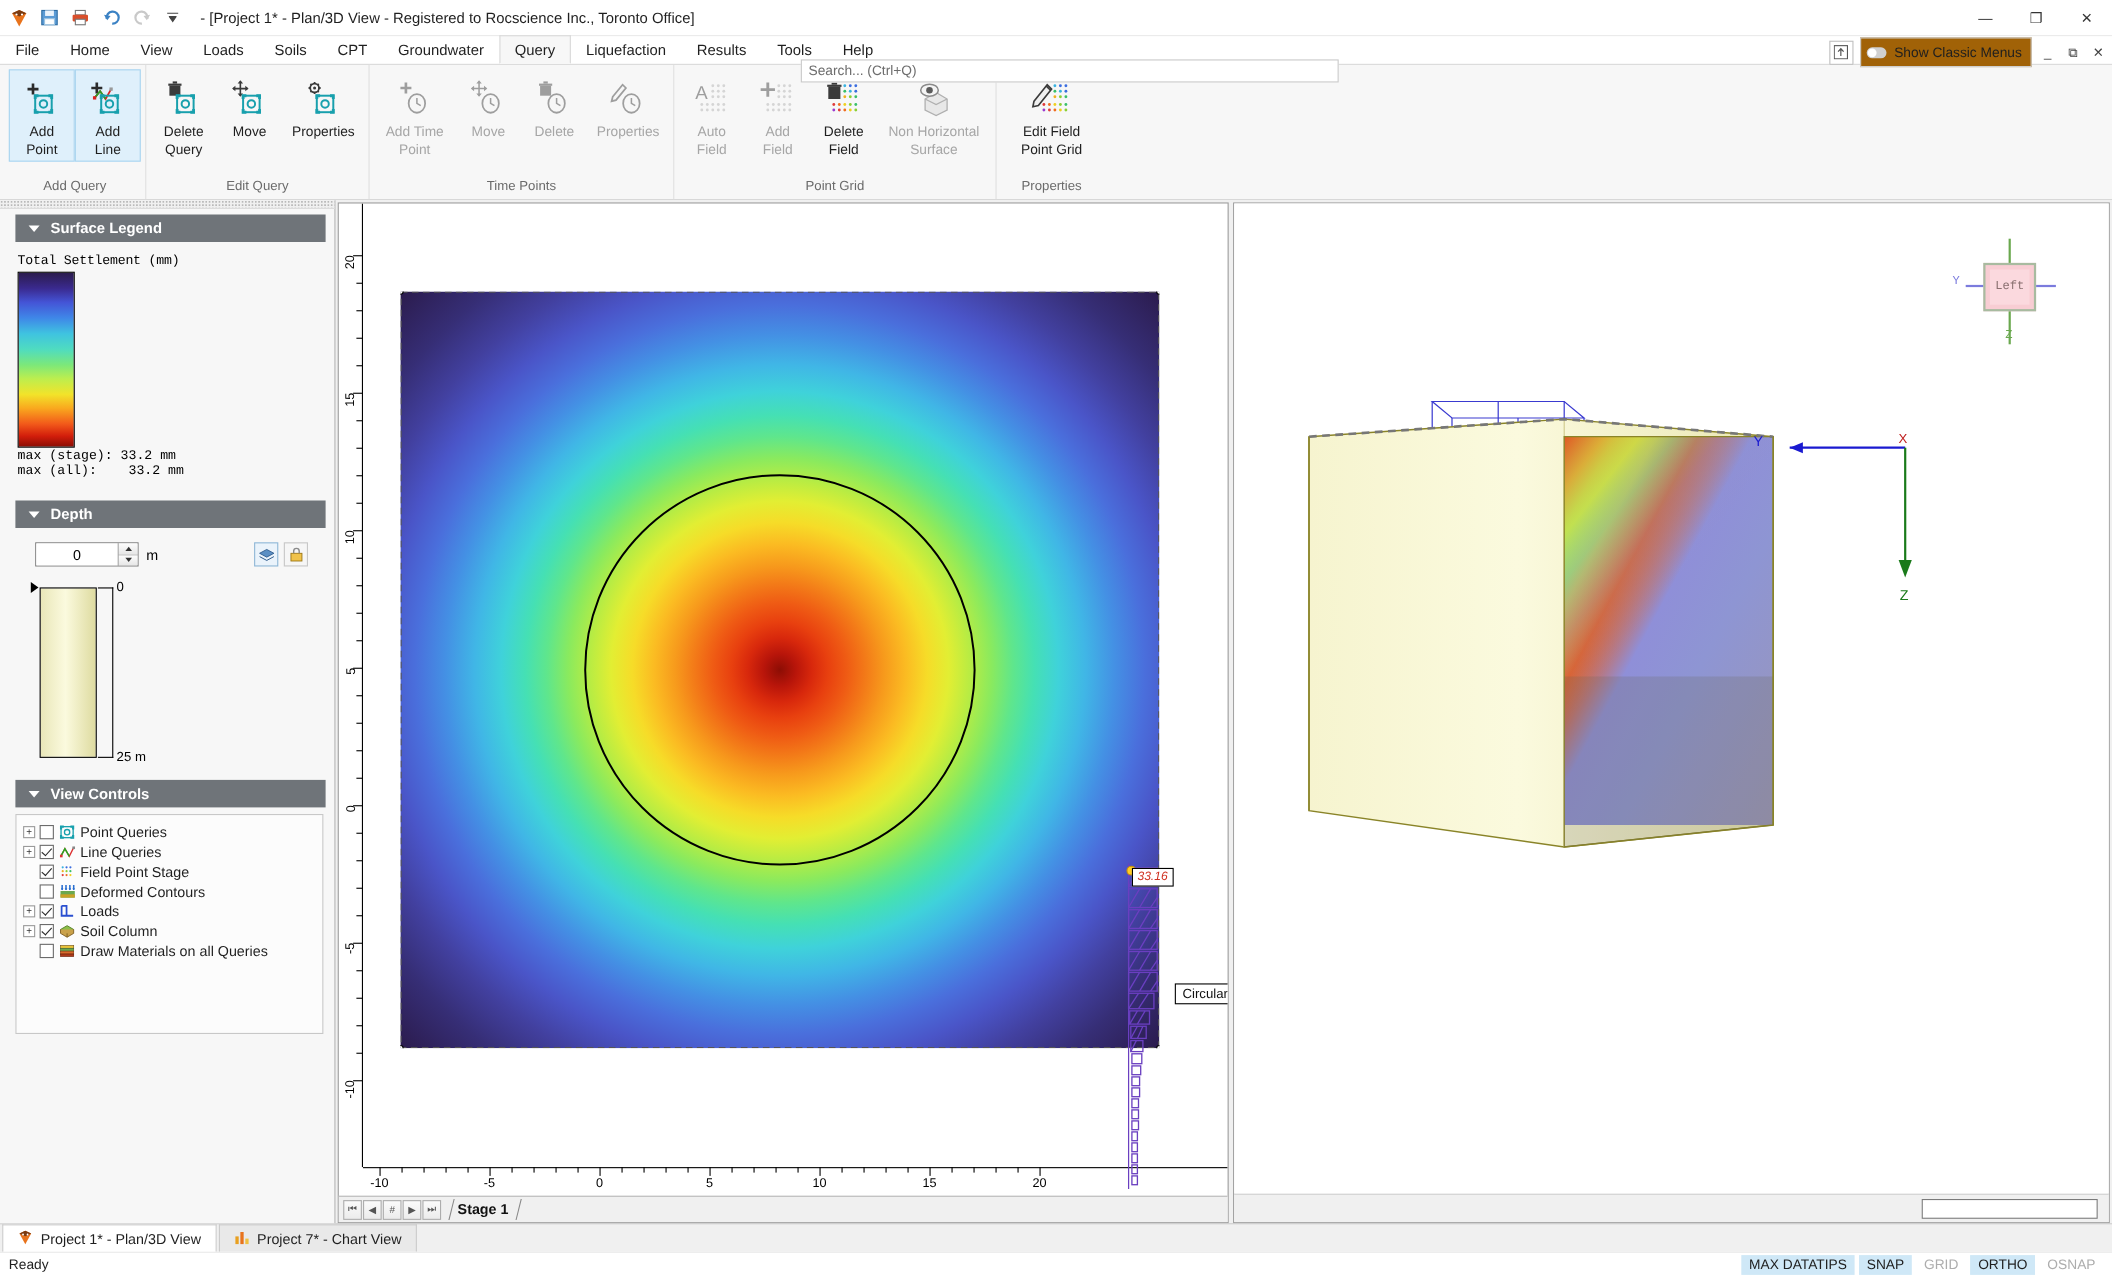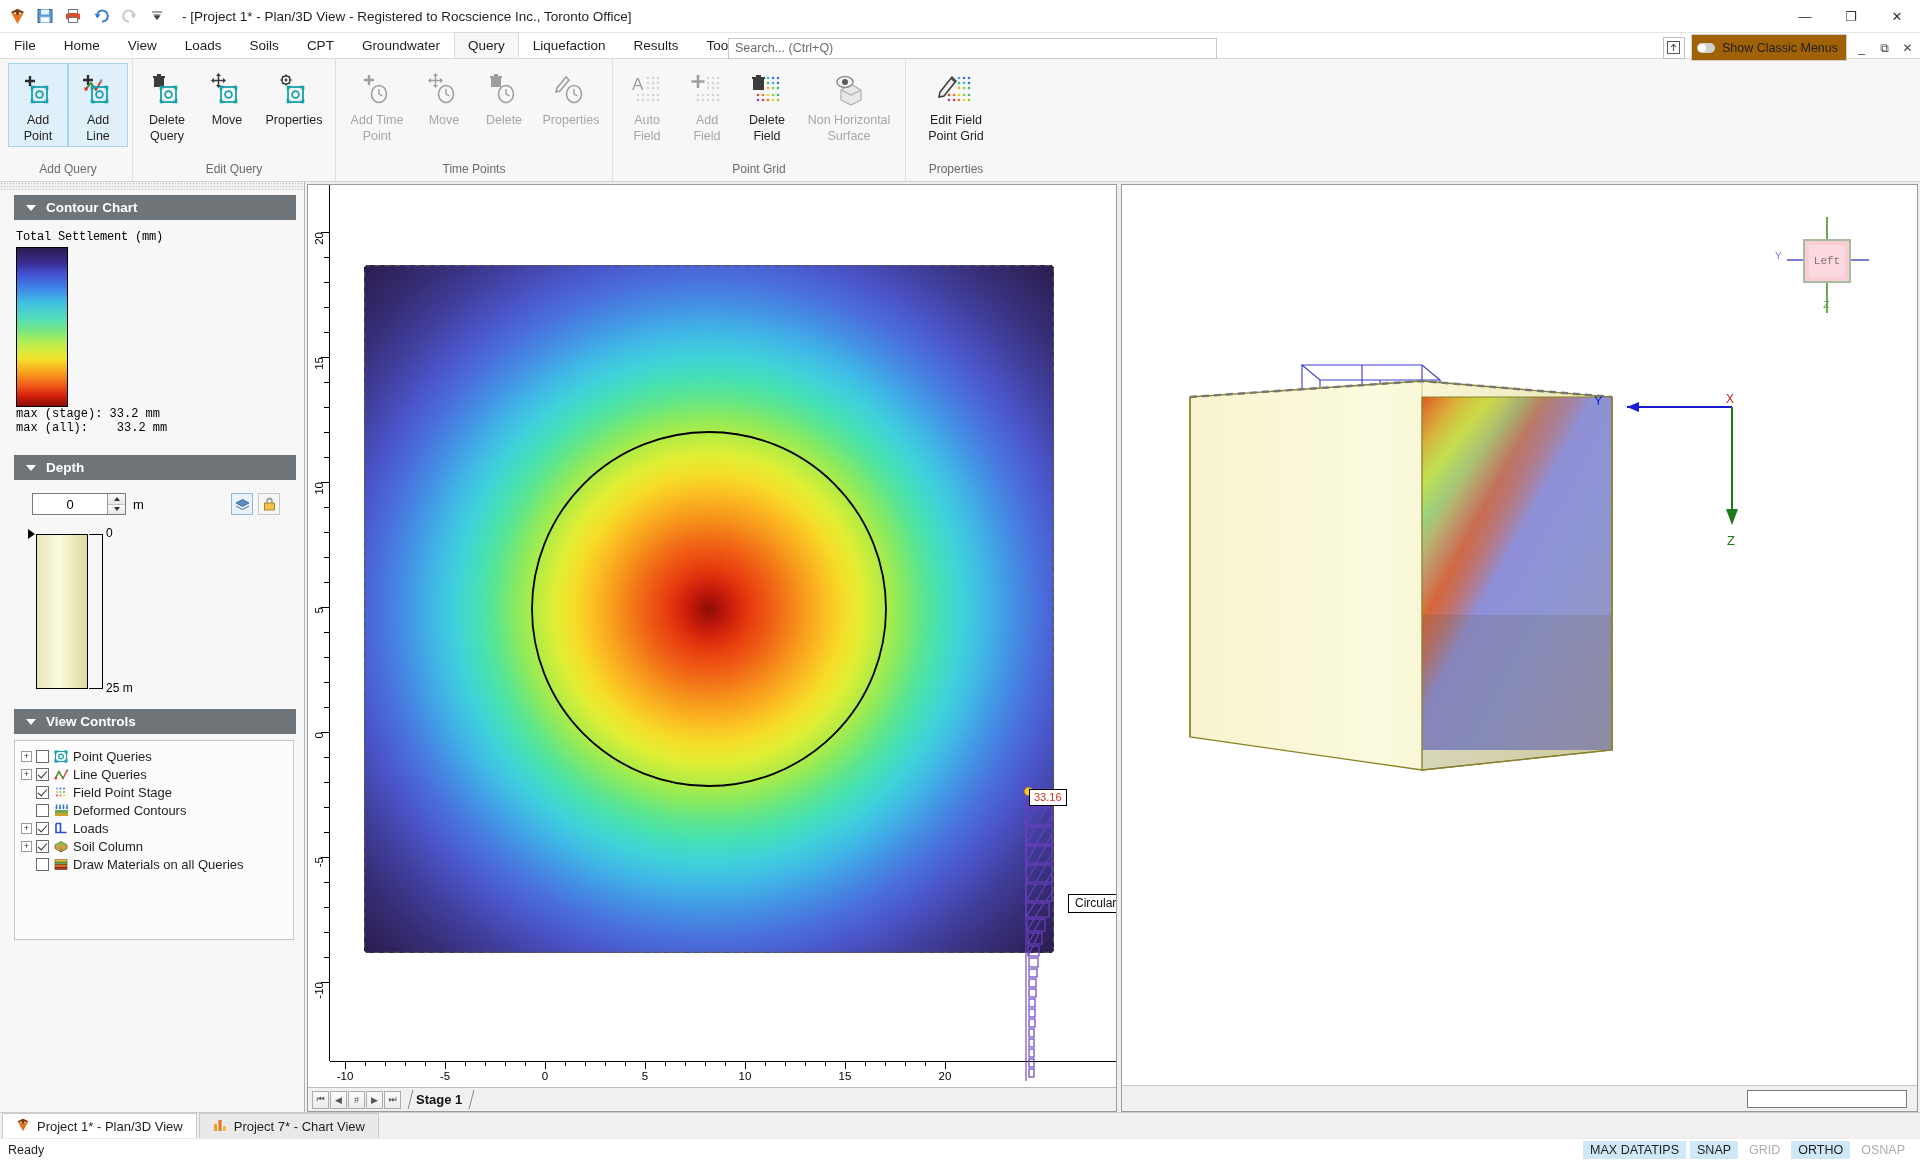--- a/index.html
+++ b/index.html
@@ -43,21 +43,21 @@
     display:flex; align-items:center; gap:7px; border:1px solid #cfcfcf; background:#a16207;
     height:27px; padding:0 8px 0 5px; font-size:12.5px; color:#1f1f1f; cursor:pointer;
   }
   .toggle-pill { width:18px; height:10px; border-radius:5px; background:#d0d0d0; position:relative; }
   .toggle-pill:after { content:""; position:absolute; left:1px; top:1px; width:8px; height:8px; border-radius:50%; background:#fff; }
   .ribbon-collapse { width:22px; height:22px; display:flex; align-items:center; justify-content:center; border:1px solid #bfbfbf; cursor:pointer; background:#fff; }
   .mini-btn { width:17px; height:22px; display:flex; align-items:center; justify-content:center; font-size:12px; color:#444; cursor:pointer; }
 
   
   .searchbox {
-    position:absolute; left:728px; top:5px; width:489px; height:21px;
+    position:absolute; left:728px; top:21px; width:489px; height:21px;
     border:1px solid #c9c9c9; background:#fff; font-size:12.5px; color:#6d6d6d;
     padding:0 6px; line-height:19px; z-index:5;
   }
 
   
   .ribbon {
     height:123px; background:#f7f7f7; border-bottom:1px solid #d4d4d4;
     display:flex; align-items:stretch; flex:0 0 123px; padding-left:4px;
   }
   .rgroup { display:flex; flex-direction:column; position:relative; padding:0 4px; }
@@ -165,21 +165,21 @@
         #e2ee33 31.5%, #b8ec43 35.5%, #8aea5e 39.5%, #5fe68c 43.5%,
         #45e0b4 47.5%, #3fd2da 52%, #40b6e6 57%, #4490e4 62.5%,
         #4a6fdc 68%, #4a55c8 74%, #42409f 81%, #362e76 89%, #2b1b4d 100%);
   }
   .sel-handle { position:absolute; width:6px; height:6px; border:1px solid #000; background:#fff; border-radius:50%; }
 
   .tooltip-box {
     position:absolute; background:#fff; border:1px solid #000; font-size:11.5px;
     padding:1px 4px; color:#111; white-space:nowrap; line-height:13px;
   }
-  .tooltip-red { color:#d03020; font-size:11px; }
+  .tooltip-red { color:#d03020; font-size:11px;font-style:italic; }
   .load-dot { position:absolute; width:9px; height:9px; border-radius:50%; background:#ffcc22; border:1px solid #c8900a; }
 
   .stagebar { height:24px; border-top:1px solid #b9b9b9; background:#f0f0f0; display:flex; align-items:center; padding-left:4px; gap:0; }
   .navb { width:17px; height:18px; border:1px solid #adadad; background:linear-gradient(#fbfbfb,#ececec); display:flex; align-items:center; justify-content:center; font-size:9px; color:#555; cursor:pointer; margin-right:1px; }
   .stage-tab { margin-left:8px; font-size:13px; font-weight:bold; color:#111; padding:2px 10px 2px 6px; position:relative; }
   .stage-tab:before, .stage-tab:after { content:""; position:absolute; top:0; bottom:0; width:1px; background:#888; }
   .stage-tab:before { left:0; transform:skewX(-14deg); }
   .stage-tab:after { right:0; transform:skewX(-14deg); }
 
   .v3d-canvas { flex:1; position:relative; overflow:hidden; background:#fff; }
@@ -575,21 +575,21 @@
 
   </div>
 
   <div class="workarea">
 
     <div class="leftpanel">
       <div class="grip"></div>
 
       <div class="panel-header">
         <span class="caret"></span>
-        <span>Contour Chart</span>
+        <span>Surface Legend</span>
       </div>
       <div class="panel-body">
         <div class="legend-title">Total Settlement (mm)</div>
         <div class="legend-wrap">
           <div class="legend-bar"></div>
         </div>
         <div class="legend-max">max (stage): 33.2 mm</div>
         <div class="legend-max">max (all):    33.2 mm</div>
       </div>
 

